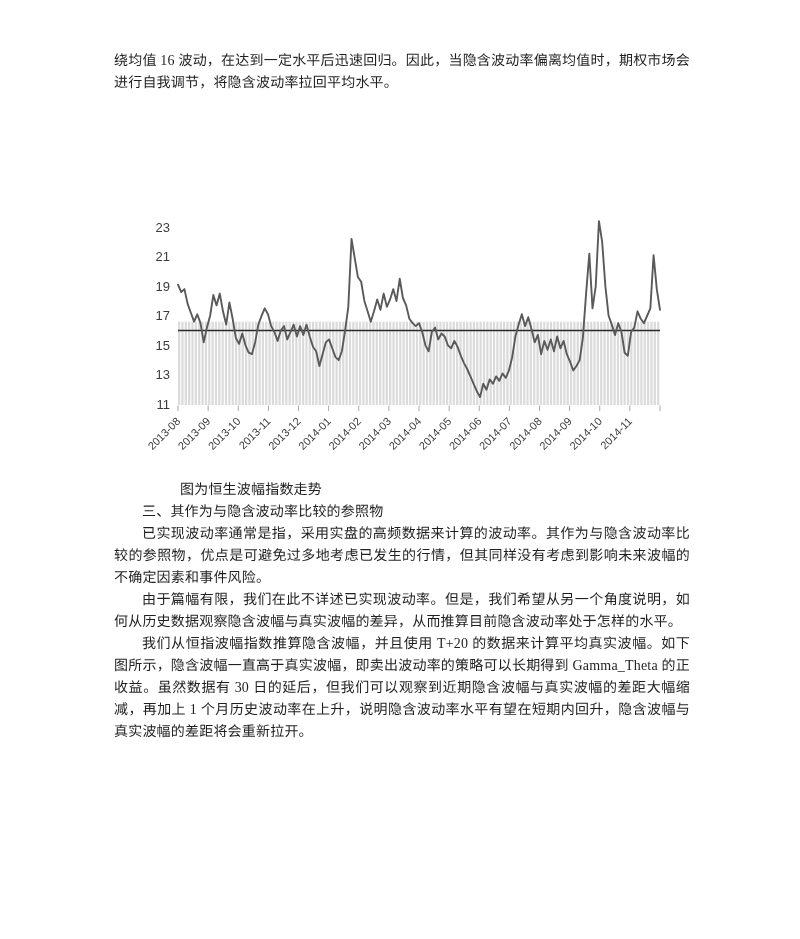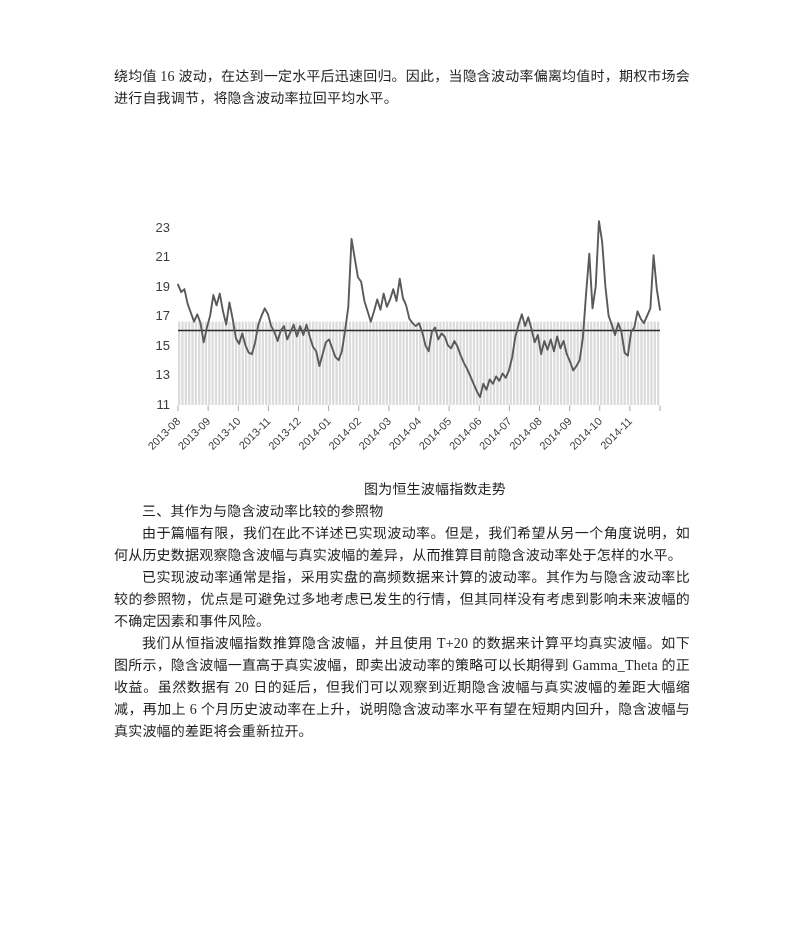--- a/index.html
+++ b/index.html
@@ -15,22 +15,22 @@
     position:absolute;
     left:114px;
     width:576px;
     font-size:14px;
     line-height:22px;
     text-align:justify;
     letter-spacing:0.2px;
   }
   .text-block p{margin:0;text-indent:2em;}
   .text-block p.noindent{text-indent:0;}
-  .text-block p.caption{text-indent:0;padding-left:66px;text-align:center;}
-  .block-top{top:66px;font-family:Liberation Serif, serif;}
+  .text-block p.caption{text-indent:0;padding-left:66px;text-align:left;}
+  .block-top{top:50px;font-family:Liberation Serif, serif;}
   .block-bottom{top:479px;}
   figure.chart{
     position:absolute;
     left:148px;top:212px;
     margin:0;padding:0;
     width:520px;height:268px;
   }
   svg text{
     font-family:"Liberation Sans","DejaVu Sans",sans-serif;
     fill:#3c3c3c;
@@ -238,18 +238,18 @@
         <text x="454.75" y="210" text-anchor="end" class="xlab" transform="rotate(-45 454.75 210)">2014-10</text>
         <text x="484.875" y="210" text-anchor="end" class="xlab" transform="rotate(-45 484.875 210)">2014-11</text>
         <line x1="30" y1="118.54" x2="512" y2="118.54" stroke="#2a2a2a" stroke-width="1.4"></line>
         <polyline points="30.00,72.69 33.21,80.08 36.43,77.13 39.64,91.92 42.85,100.79 46.07,109.67 49.28,102.27 52.49,111.15 55.71,130.38 58.92,115.58 62.13,103.75 65.35,83.04 68.56,93.40 71.77,81.56 74.99,99.31 78.20,112.63 81.41,90.44 84.63,106.71 87.84,125.94 91.05,131.85 94.27,121.50 97.48,133.33 100.69,140.73 103.91,142.21 107.12,130.38 110.33,112.63 113.55,103.75 116.76,96.35 119.97,102.27 123.19,114.10 126.40,120.02 129.61,128.90 132.83,118.54 136.04,114.10 139.25,127.42 142.47,120.02 145.68,112.63 148.89,124.46 152.11,114.10 155.32,122.98 158.53,112.63 161.75,124.46 164.96,134.81 168.17,139.25 171.39,154.04 174.60,142.21 177.81,130.38 181.03,127.42 184.24,136.29 187.45,145.17 190.67,148.13 193.88,139.25 197.09,118.54 200.31,94.87 203.52,26.83 206.73,46.06 209.95,65.29 213.16,69.73 216.37,88.96 219.59,99.31 222.80,109.67 226.01,99.31 229.23,87.48 232.44,97.83 235.65,81.56 238.87,94.87 242.08,87.48 245.29,77.13 248.51,88.96 251.72,66.77 254.93,86.00 258.15,93.40 261.36,106.71 264.57,111.15 267.79,114.10 271.00,111.15 274.21,120.02 277.43,133.33 280.64,139.25 283.85,120.02 287.07,115.58 290.28,127.42 293.49,121.50 296.71,124.46 299.92,133.33 303.13,136.29 306.35,128.90 309.56,134.81 312.77,143.69 315.99,151.08 319.20,157.00 322.41,164.40 325.63,171.79 328.84,179.19 332.05,185.10 335.27,171.79 338.48,177.71 341.69,167.35 344.91,171.79 348.12,164.40 351.33,168.83 354.55,161.44 357.76,165.87 360.97,158.48 364.19,145.17 367.40,124.46 370.61,112.63 373.83,102.27 377.04,114.10 380.25,105.23 383.47,117.06 386.68,130.38 389.89,122.98 393.11,142.21 396.32,128.90 399.53,137.77 402.75,127.42 405.96,139.25 409.17,124.46 412.39,136.29 415.60,128.90 418.81,142.21 422.03,149.60 425.24,158.48 428.45,154.04 431.67,148.13 434.88,125.94 438.09,81.56 441.31,41.63 444.52,96.35 447.73,74.17 450.95,9.08 454.16,29.79 457.37,74.17 460.59,103.75 463.80,112.63 467.01,122.98 470.23,111.15 473.44,120.02 476.65,140.73 479.87,143.69 483.08,120.02 486.29,115.58 489.51,99.31 492.72,106.71 495.93,111.15 499.15,103.75 502.36,96.35 505.57,43.10 508.79,77.13 512.00,97.83" fill="none" stroke="#5a5a5a" stroke-width="1.9" stroke-linejoin="round" stroke-linecap="round"></polyline>
       </svg>
   </figure>
 
   <div class="text-block block-bottom">
     <p class="caption">图为恒生波幅指数走势</p>
     <p>三、其作为与隐含波动率比较的参照物</p>
+    <p>已实现波动率通常是指，采用实盘的高频数据来计算的波动率。其作为与隐含波动率比较的参照物，优点是可避免过多地考虑已发生的行情，但其同样没有考虑到影响未来波幅的不确定因素和事件风险。</p>
     <p>由于篇幅有限，我们在此不详述已实现波动率。但是，我们希望从另一个角度说明，如何从历史数据观察隐含波幅与真实波幅的差异，从而推算目前隐含波动率处于怎样的水平。</p>
-    <p>已实现波动率通常是指，采用实盘的高频数据来计算的波动率。其作为与隐含波动率比较的参照物，优点是可避免过多地考虑已发生的行情，但其同样没有考虑到影响未来波幅的不确定因素和事件风险。</p>
-    <p>我们从恒指波幅指数推算隐含波幅，并且使用 T+20 的数据来计算平均真实波幅。如下图所示，隐含波幅一直高于真实波幅，即卖出波动率的策略可以长期得到 Gamma_Theta 的正收益。虽然数据有 20 日的延后，但我们可以观察到近期隐含波幅与真实波幅的差距大幅缩减，再加上 6 个月历史波动率在上升，说明隐含波动率水平有望在短期内回升，隐含波幅与真实波幅的差距将会重新拉开。</p>
+    <p>我们从恒指波幅指数推算隐含波幅，并且使用 T+20 的数据来计算平均真实波幅。如下图所示，隐含波幅一直高于真实波幅，即卖出波动率的策略可以长期得到 Gamma_Theta 的正收益。虽然数据有 30 日的延后，但我们可以观察到近期隐含波幅与真实波幅的差距大幅缩减，再加上 1 个月历史波动率在上升，说明隐含波动率水平有望在短期内回升，隐含波幅与真实波幅的差距将会重新拉开。</p>
   </div>
 
 </div>
 
 </body></html>

